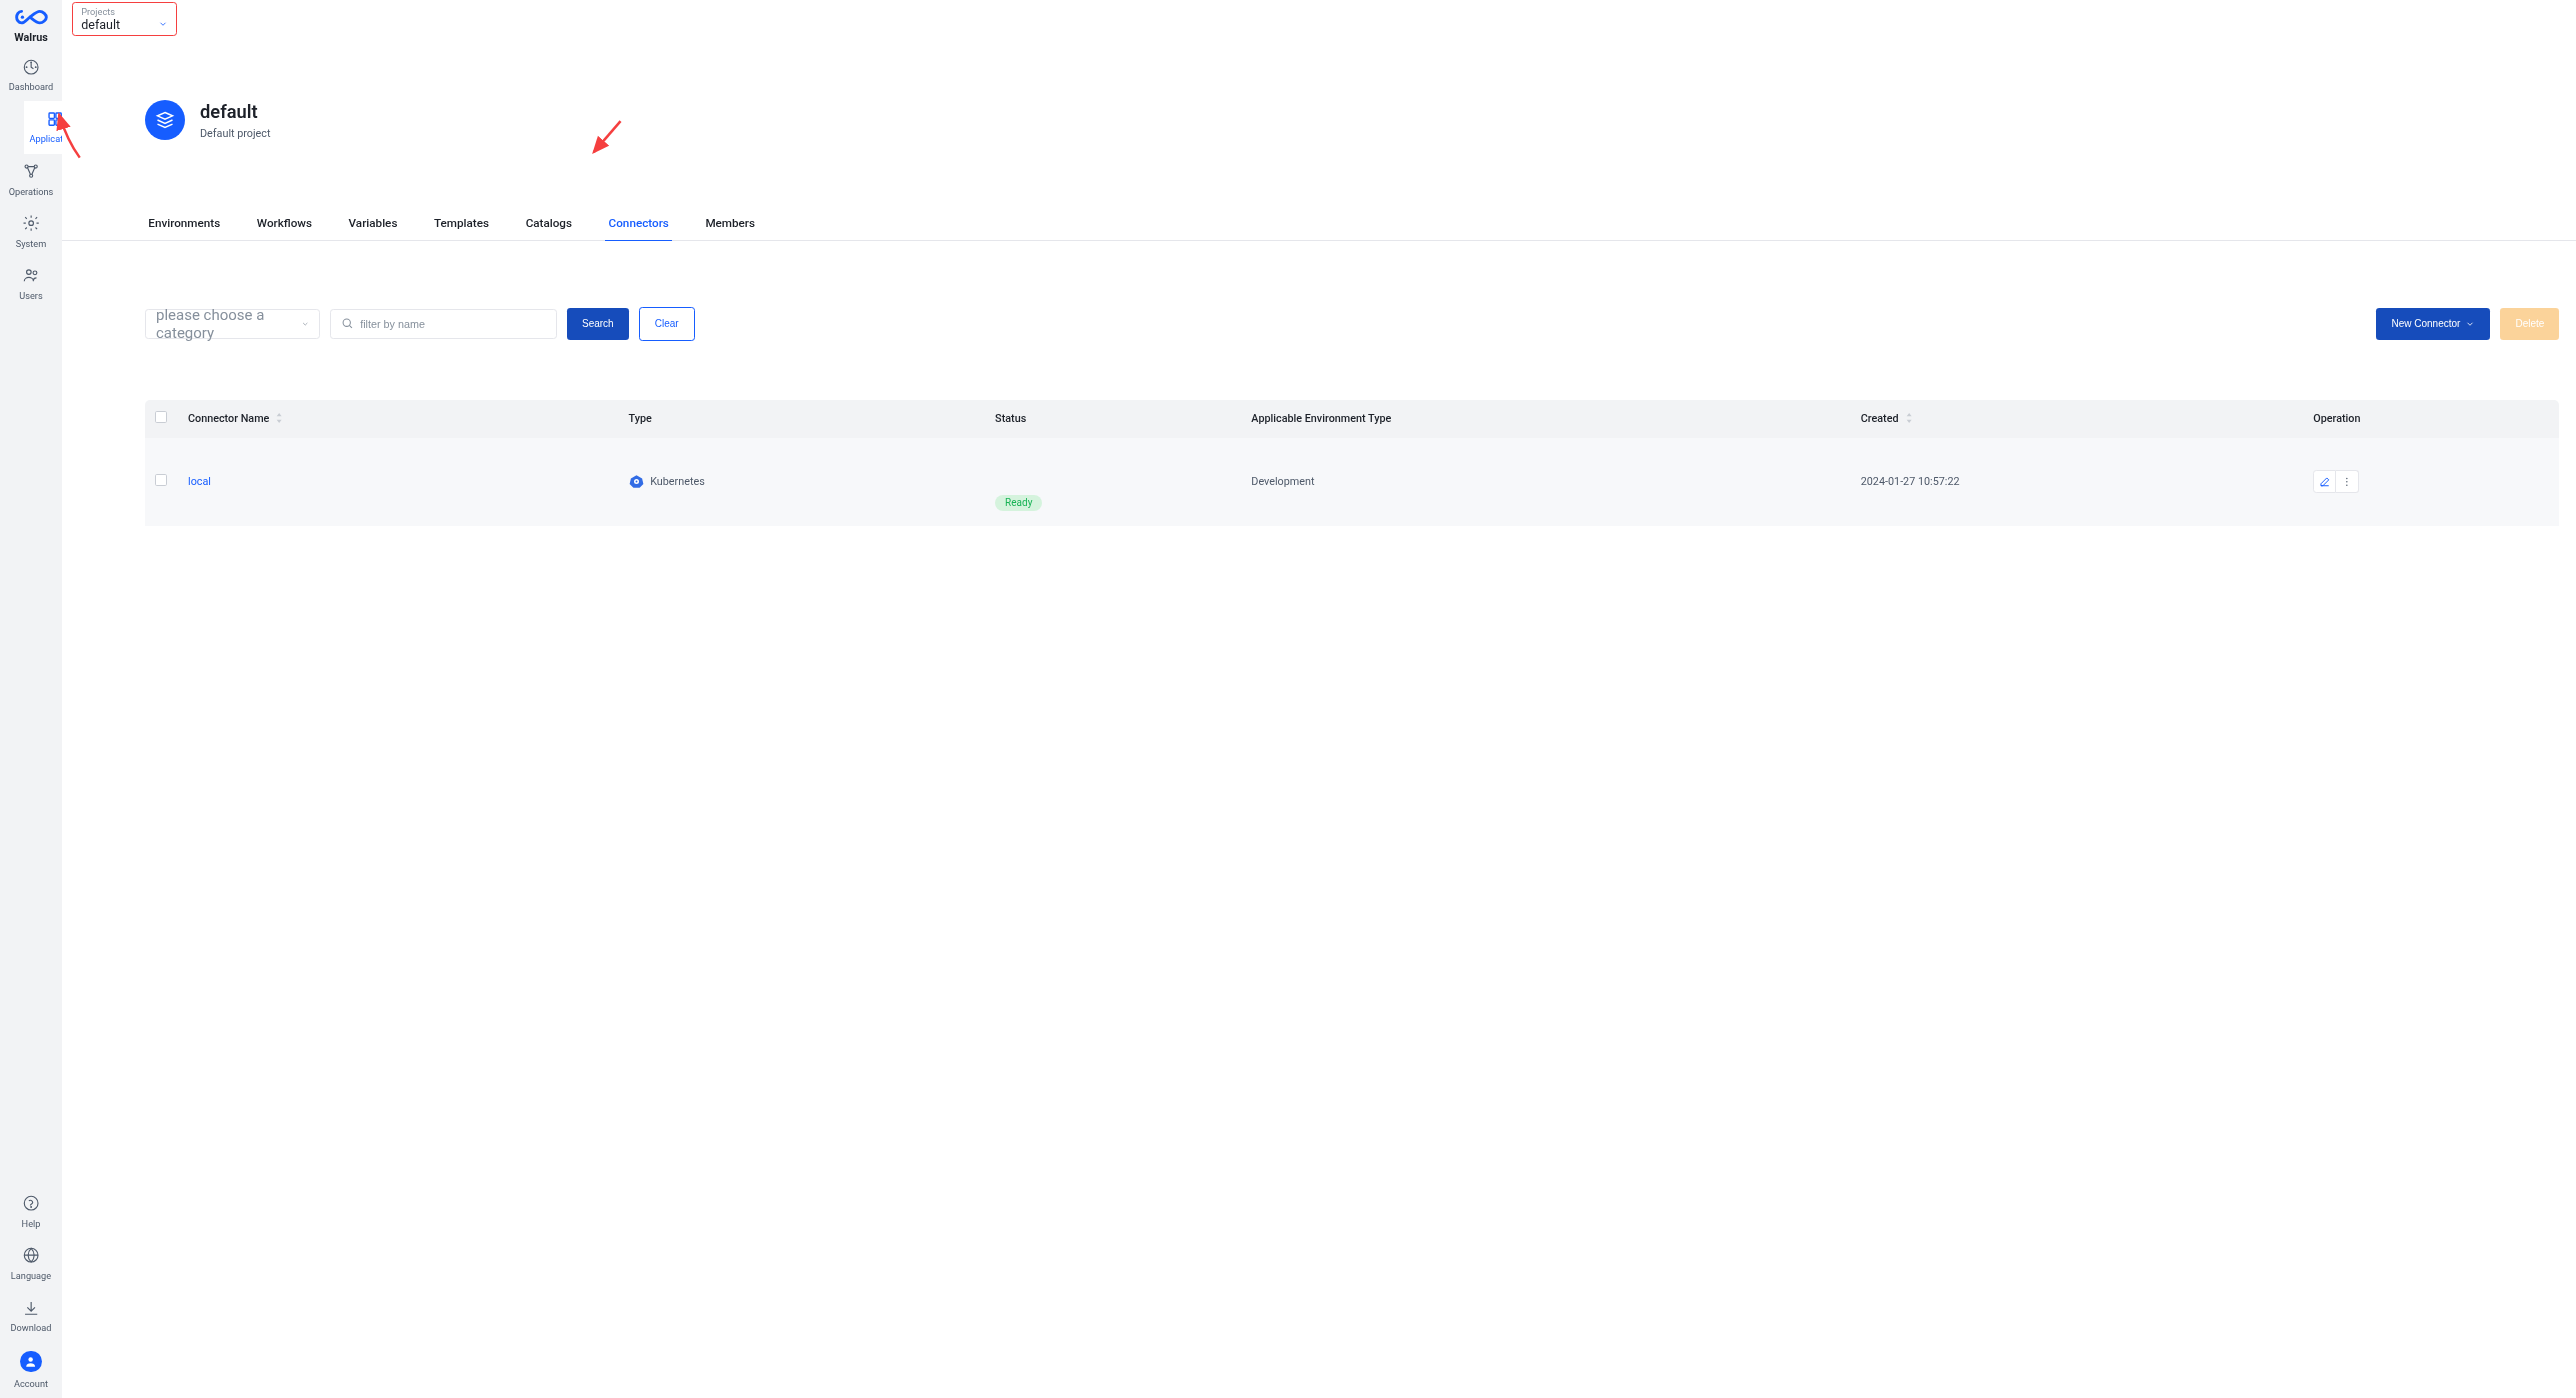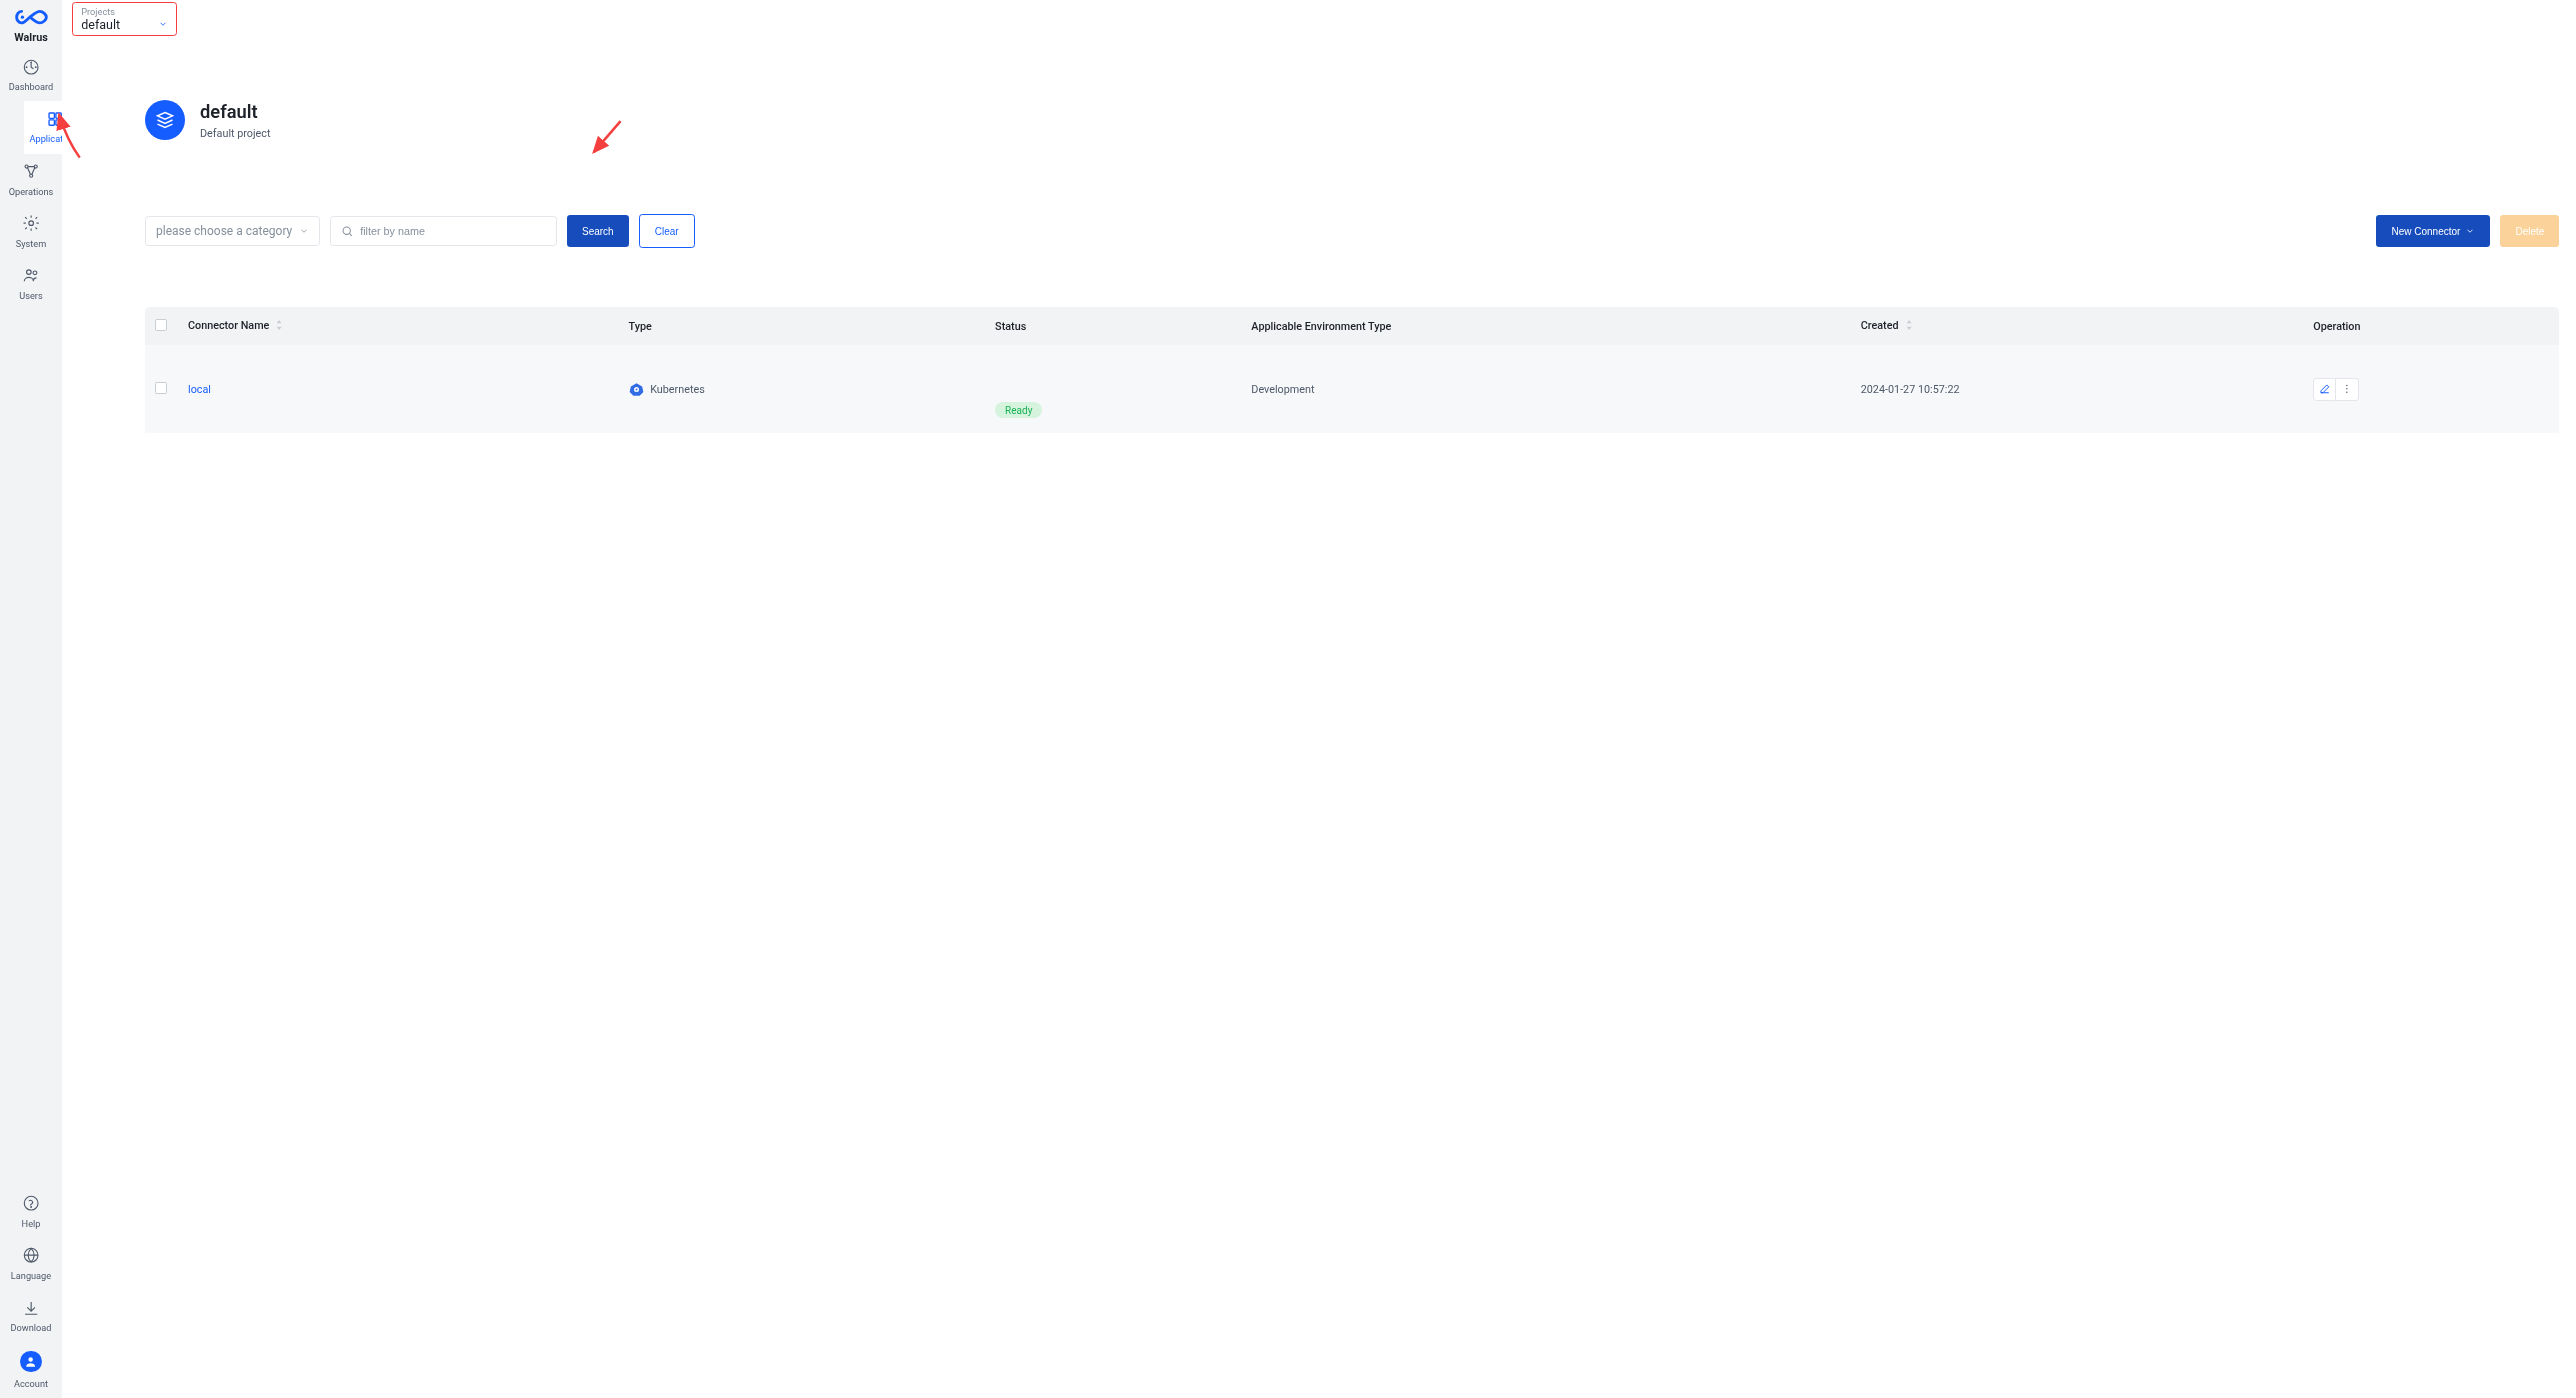--- a/index.html
+++ b/index.html
@@ -176,21 +176,21 @@
   width: 175px;
   height: 30px;
   border: 0.8px solid #e5e6eb;
   border-radius: 3.3px;
   display: flex;
   align-items: center;
   justify-content: space-between;
   padding: 0 10px;
   color: #86909c;
   cursor: pointer;
-  font-size: 12px;
+  font-size: 15px;
 }
 .input-wrap {
   width: 227px;
   height: 30px;
   border: 0.8px solid #e5e6eb;
   border-radius: 3.3px;
   display: flex;
   align-items: center;
   padding: 8px 10px;
   gap: 6.7px;
@@ -455,20 +455,29 @@
             <path d="M3 12l9 4 9-4"></path>
             <path d="M3 17l9 4 9-4"></path>
         </svg>
       </div>
       <div>
         <div class="page-title">default</div>
         <div class="page-subtitle">Default project</div>
       </div>
     </div>
 
+    <div class="tabs">
+      <div class="tab">Environments</div>
+      <div class="tab">Workflows</div>
+      <div class="tab">Variables</div>
+      <div class="tab">Templates</div>
+      <div class="tab">Catalogs</div>
+      <div class="tab active">Connectors</div>
+      <div class="tab">Members</div>
+    </div>
 
     <div class="toolbar">
       <div class="select-box">
         <span>please choose a category</span>
         <svg width="10" height="10" viewBox="0 0 24 24" fill="none" stroke="#86909c" stroke-width="2">
             <path d="M6 9l6 6 6-6"></path>
           </svg>
       </div>
       <div class="input-wrap">
         <svg width="12.5" height="12.5" viewBox="0 0 24 24" fill="none" stroke="#86909c" stroke-width="2">

